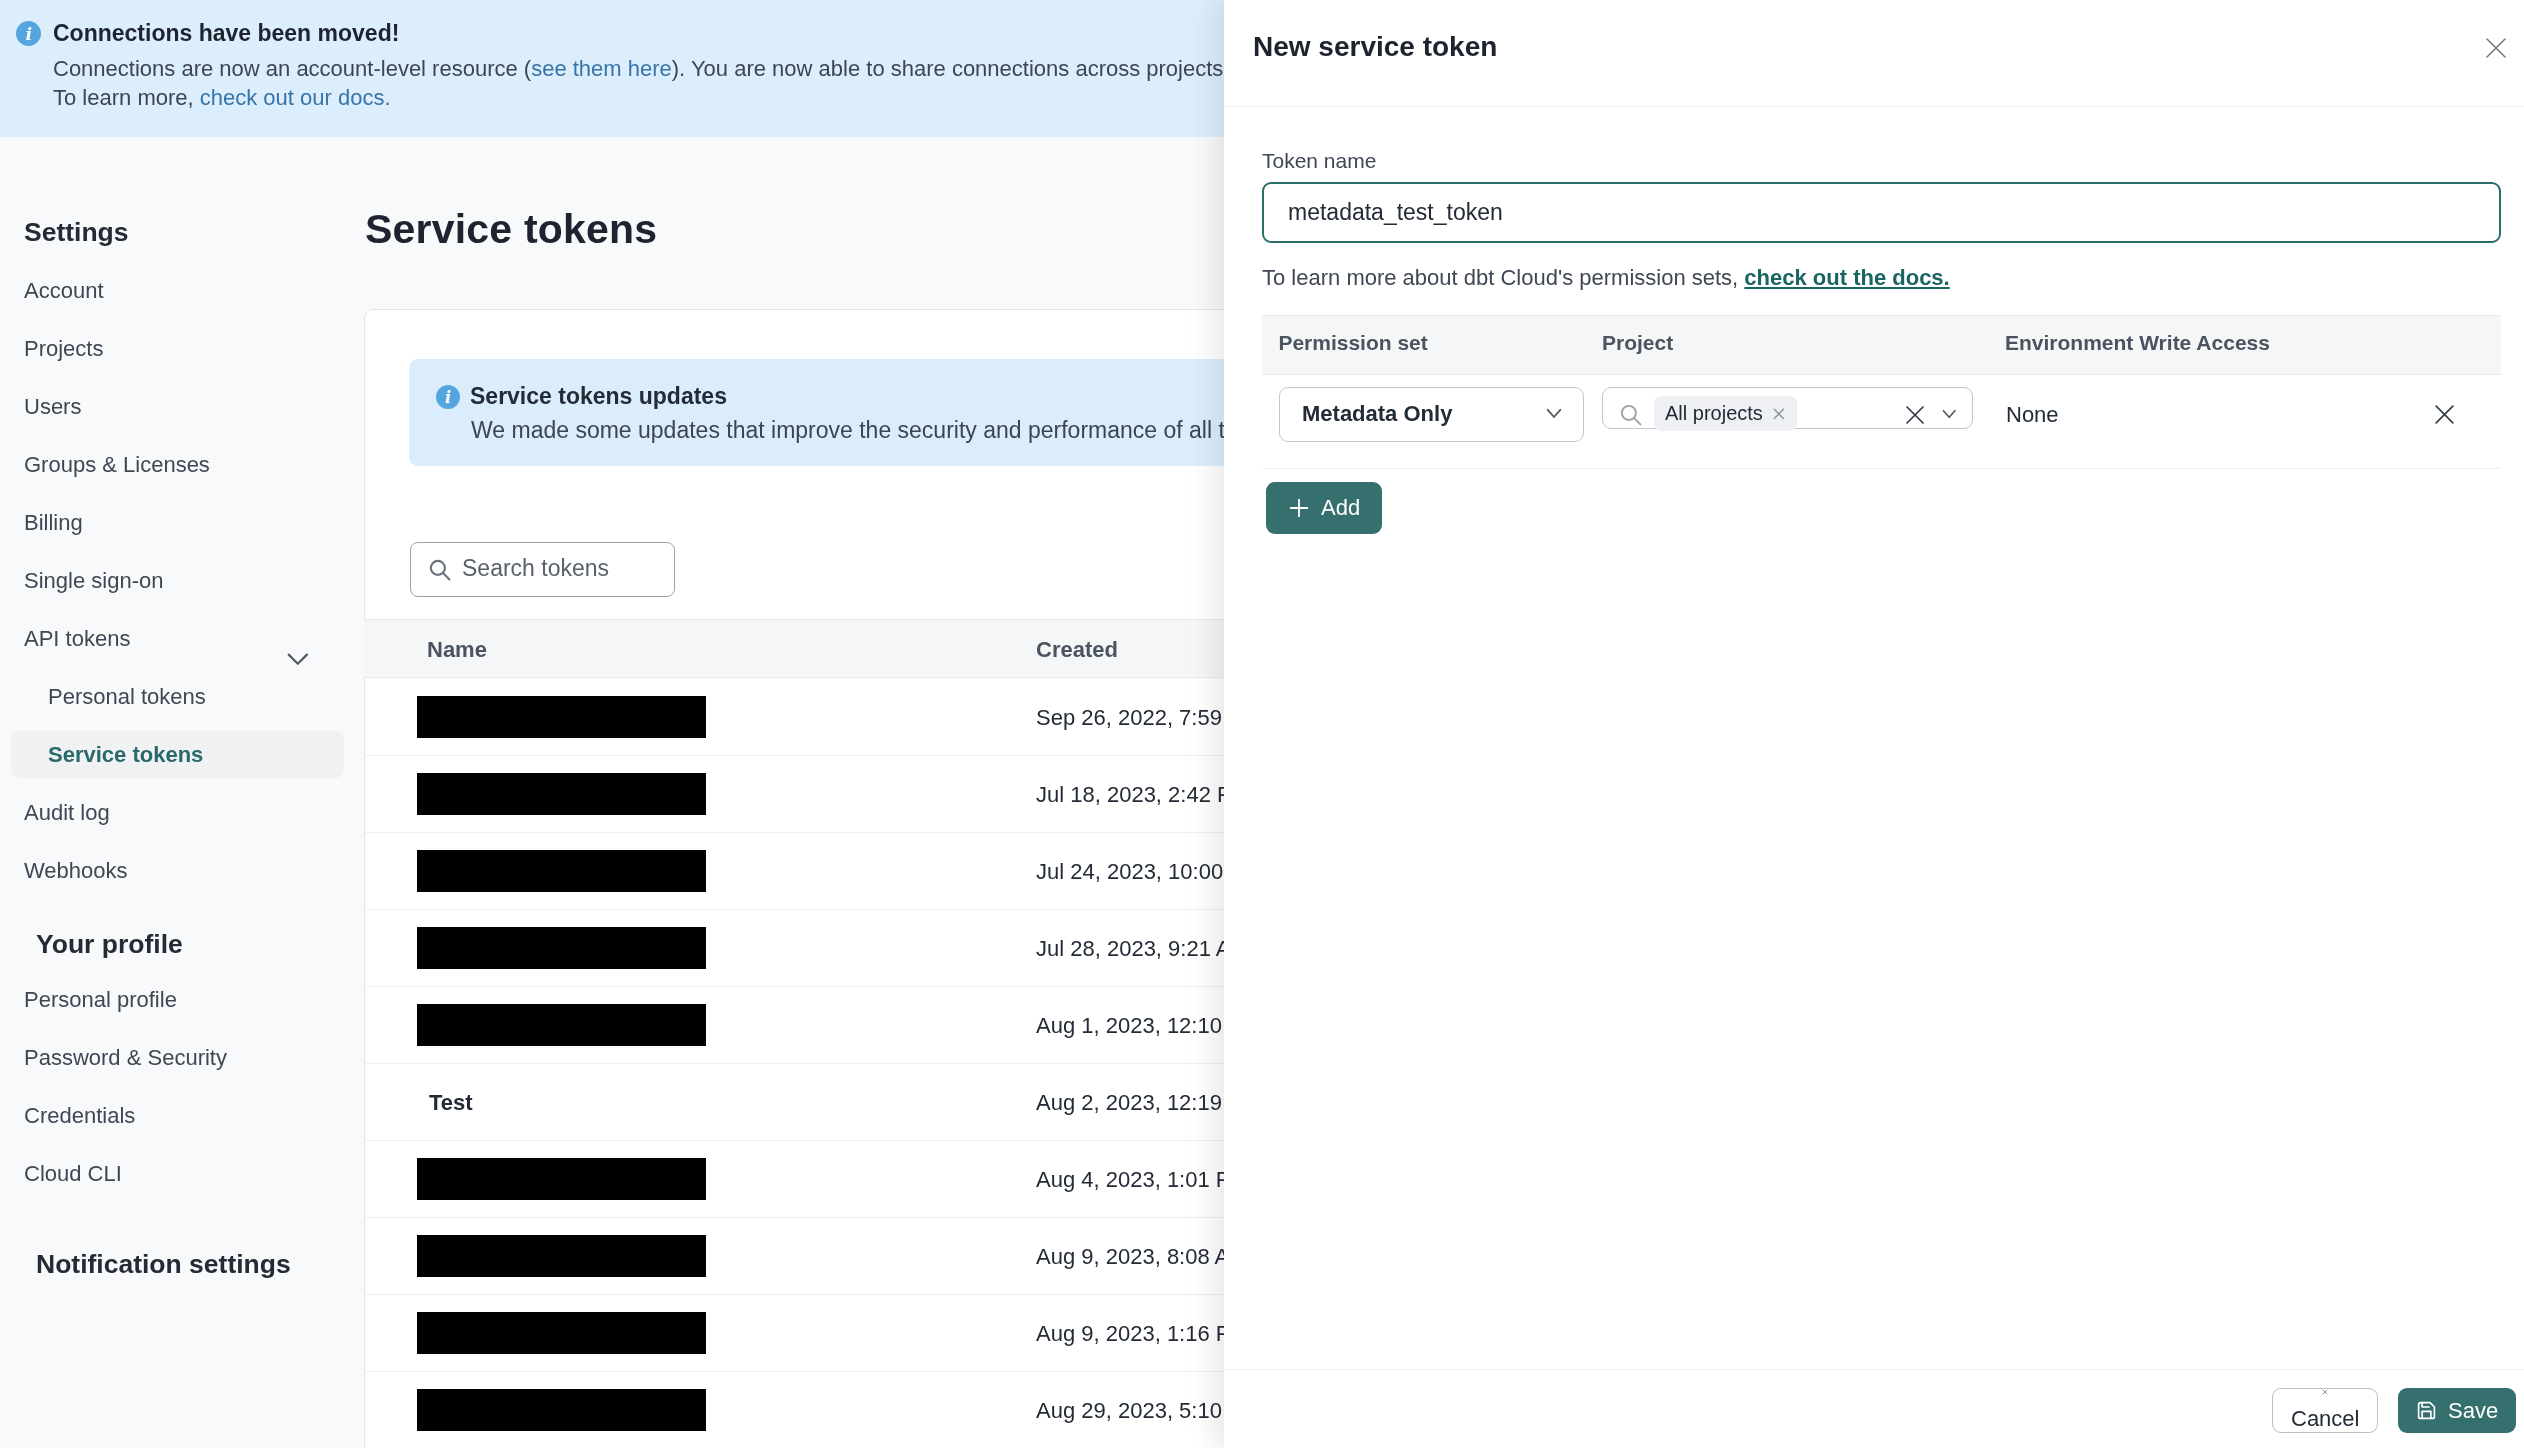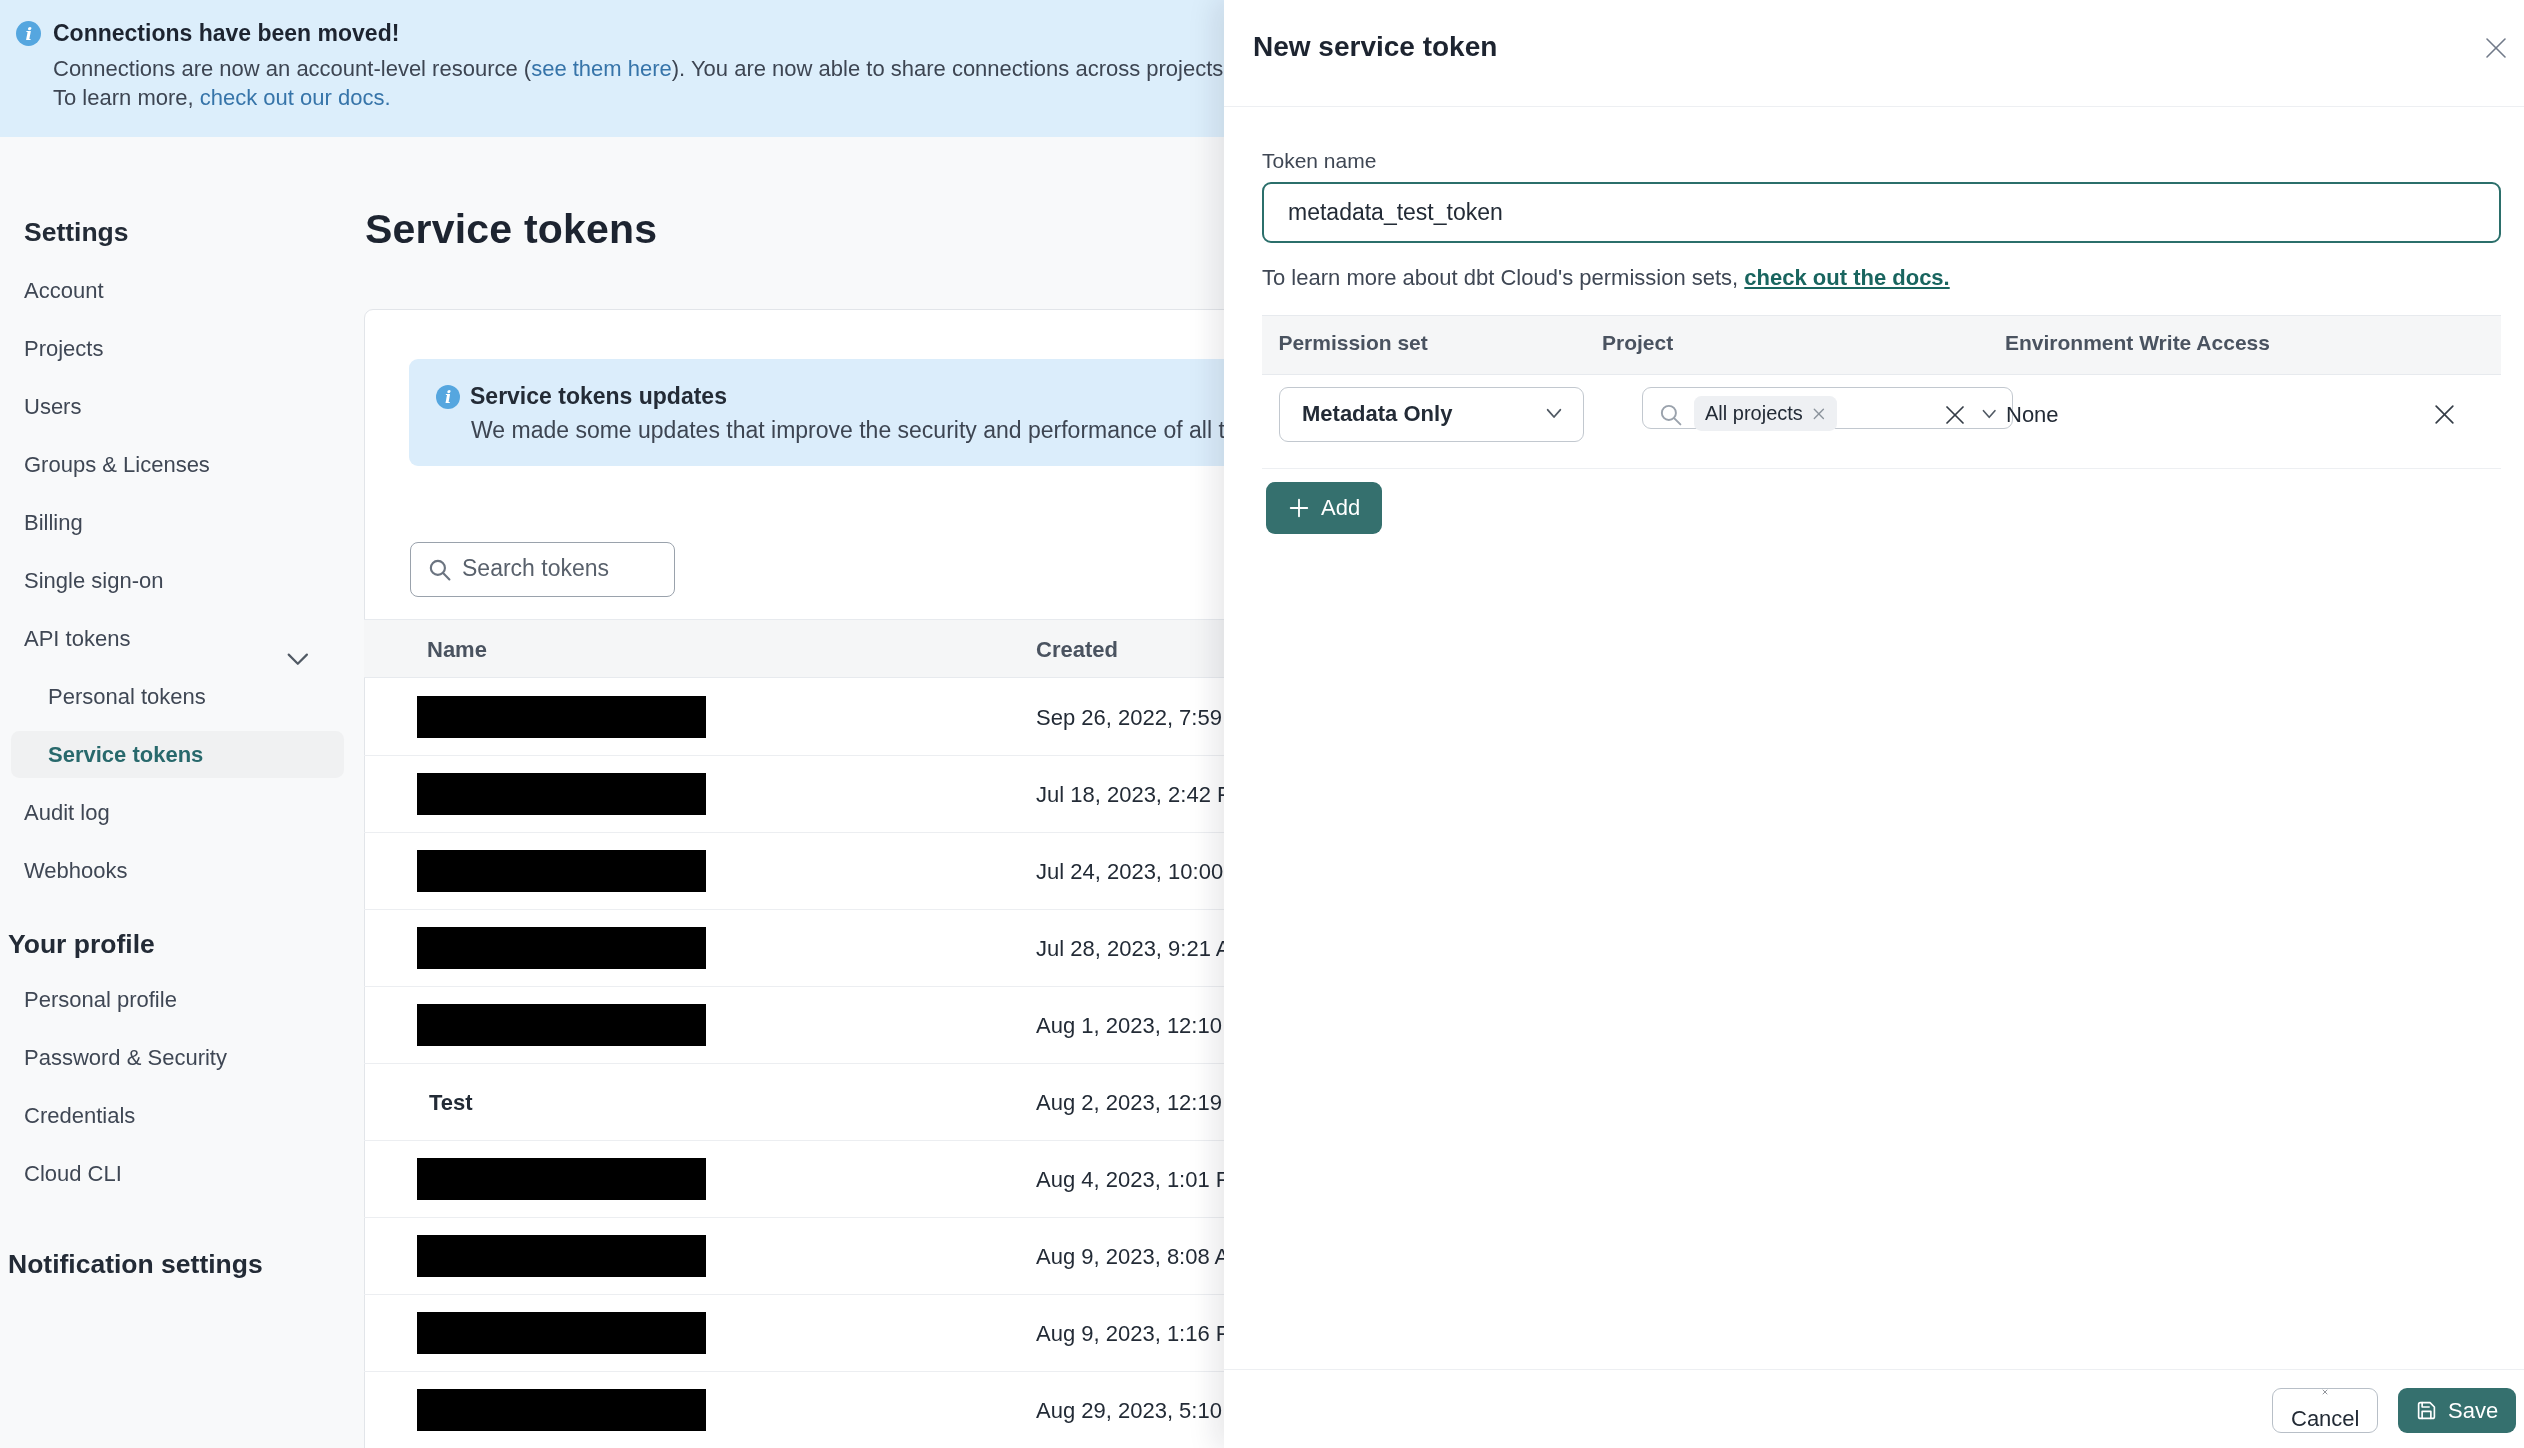--- a/index.html
+++ b/index.html
@@ -17,21 +17,21 @@
     color:#fff; font-family:"DejaVu Serif",serif; font-weight:bold; font-style:italic;
     font-size:17.4px; display:flex; align-items:center; justify-content:center;
   }
   .banner-title { left:53px; top:20px; font-size:23px; font-weight:bold; color:#1d2430; }
   .banner-line { font-size:22px; color:#3d4552; white-space:nowrap; }
   .blue-link { color:#3674a9; cursor:pointer; }
 
   
   .sidebar { left:0; top:137px; width:364px; bottom:0; }
   .side-head { margin:80px 0 13.7px 24px; font-size:26.5px; font-weight:bold; color:#232b36; height:31px; line-height:31px; }
-  .side-head2 { margin-left:8px; font-size:26.5px; font-weight:bold; color:#232b36; height:31px; line-height:31px; }
+  .side-head2 { margin-left:36px; font-size:26.5px; font-weight:bold; color:#232b36; height:31px; line-height:31px; }
   .side-item {
     height:58px; line-height:58px; padding-left:24px; font-size:22px; color:#3f4754;
     position:relative; cursor:pointer; white-space:nowrap;
   }
   .side-item.indent { padding-left:48px; }
   .side-item.active::before {
     content:""; position:absolute; left:11px; right:20px; top:5.5px; bottom:5.5px;
     background:#f0f1f2; border-radius:8.2px;
   }
   .side-item.active span { position:relative; color:#28696c; font-weight:bold; }
@@ -96,21 +96,21 @@
 
   .selectbox {
     left:55px; top:387px; width:305px; height:55px; background:#fff;
     border:1.8px solid #c2c8cf; border-radius:9px; cursor:pointer;
   }
   .selectbox .sel-label { position:absolute; left:22px; top:0; height:51px; line-height:51px; font-size:22px; font-weight:bold; color:#232b36; }
   .selectbox .chev { position:absolute; right:20px; top:19px; }
 
   .projectbox {
     left:378px; top:387px; width:371px; height:42px; background:#fff;
-    border:1.8px solid #c2c8cf; border-radius:9px;margin-left:40px;
+    border:1.8px solid #c2c8cf; border-radius:9px;
   }
   .proj-search-ico { position:absolute; left:14.6px; top:13.7px; }
   .chip {
     position:absolute; left:51px; top:8.2px; height:35px; background:#eef0f3; border-radius:7.3px;
     display:flex; align-items:center; padding:0 11px; gap:9px;
   }
   .chip .chip-label { font-size:20px; color:#232b36; white-space:nowrap; }
   .proj-clear { position:absolute; left:300px; top:14.6px; cursor:pointer; }
   .projectbox .chev { position:absolute; right:14.6px; top:19px; cursor:pointer; }
 

